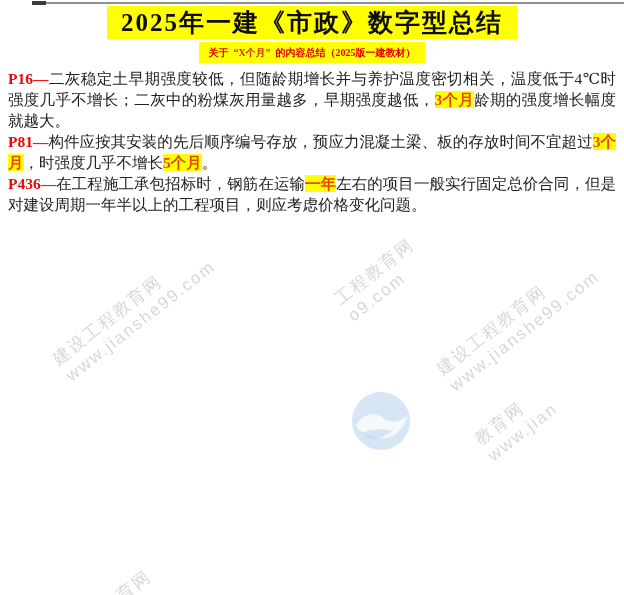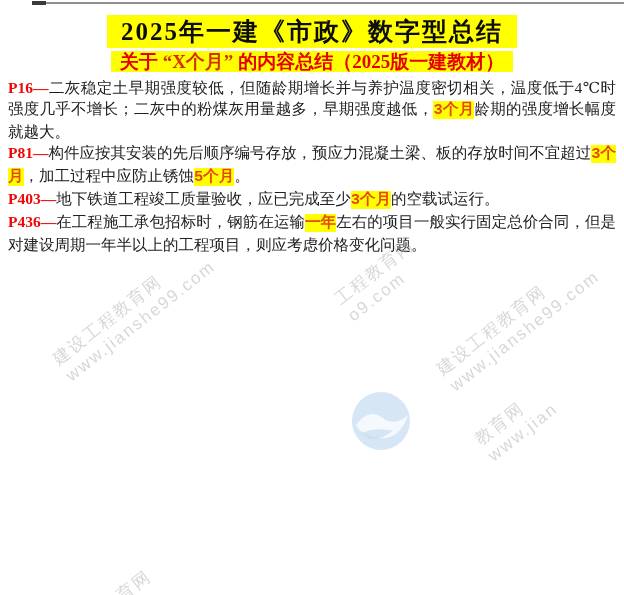--- a/index.html
+++ b/index.html
@@ -13,42 +13,42 @@
     width:624px;height:595px;background:#ffffff;overflow:hidden;
     font-family:"Liberation Serif","DejaVu Serif",serif;
   }
   .page{position:relative;width:624px;height:595px;background:#fff;}
 
   
   .top-rule{position:absolute;top:2px;left:36px;right:0;height:2px;background:#909090;}
   .top-rule-dark{position:absolute;left:-4px;top:-1px;width:14px;height:4px;background:#3a3a3a;}
 
   
-  .header{position:relative;text-align:center;padding-top:15px;z-index:2;}
+  .header{position:relative;text-align:center;padding-top:6px;z-index:2;}
   .title-hl{
     display:inline-block;background:var(--hl);color:#0d0d0d;
     font-weight:bold;font-size:25px;line-height:33px;padding:0 14px;letter-spacing:2px;
   }
   .subtitle{text-align:center;margin-top:3px;}
   .subtitle-hl{
     display:inline-block;background:var(--hl);color:#e60000;
-    font-size:19px;line-height:21px;padding:0 9px;font-weight:600;
+    font-size:10px;line-height:21px;padding:0 9px;font-weight:600;
   }
   .subtitle-hl .em{font-weight:bold;color:#d43000;margin:0 5px;}
 
   
   .content{
     position:relative;z-index:2;
     padding:5px 8px 0 8px;
     font-size:15.5px;line-height:21px;color:var(--body-text);
     text-align:justify;
   }
   .para{margin:0;}
   .ref{color:var(--ref-red);font-weight:bold;margin-top:36px;}
-  .hl{background:var(--hl);color:var(--hl-text);font-weight:bold;font-family:Liberation Mono, monospace;}
+  .hl{background:var(--hl);color:var(--hl-text);font-weight:bold;}
 
   
   .wm-layer{position:absolute;inset:0;z-index:3;pointer-events:none;}
   .wm{
     position:absolute;white-space:nowrap;
     color:rgba(150,150,150,0.38);
     font-size:17px;letter-spacing:2px;
     transform:rotate(-38deg);transform-origin:left top;
     font-family:"Liberation Sans","DejaVu Sans",sans-serif;
   }
@@ -98,19 +98,18 @@
     <h1 style="margin:0;font-size:inherit;font-weight:normal;">
       <span class="title-hl">2025年一建《市政》数字型总结</span>
     </h1>
     <div class="subtitle">
       <span class="subtitle-hl"><span>关于</span><span class="em">“X个月”</span><span>的内容总结（2025版一建教材）</span></span>
     </div>
   </div>
 
   <div class="content" id="content">
       <p class="para"><span class="ref">P16—</span><span class="run">二灰稳定土早期强度较低，但随龄期增长并与养护温度密切相关，温度低于4℃时强度几乎不增长；二灰中的粉煤灰用量越多，早期强度越低，</span><span class="hl">3个月</span><span class="run">龄期的强度增长幅度就越大。</span></p>
-      <p class="para"><span class="ref">P81—</span><span class="run">构件应按其安装的先后顺序编号存放，预应力混凝土梁、板的存放时间不宜超过</span><span class="hl">3个月</span><span class="run">，加工过程中应防止锈蚀</span><span class="hl">5个月</span><span class="run">。</span></p>
-      <p class="para"><span class="ref">P403—</span><span class="run">地下铁道工程竣工质量验收，应已完成至少</span><span class="hl">3个月</span><span class="run">的空载试运行。</span></p>
+      <p class="para"><span class="ref">P81—</span><span class="run">构件应按其安装的先后顺序编号存放，预应力混凝土梁、板的存放时间不宜超过</span><span class="hl">3个月</span><span class="run">，时强度几乎不增长</span><span class="hl">5个月</span><span class="run">。</span></p>
       <p class="para"><span class="ref">P436—</span><span class="run">在工程施工承包招标时，钢筋在运输</span><span class="hl">一年</span><span class="run">左右的项目一般实行固定总价合同，但是对建设周期一年半以上的工程项目，则应考虑价格变化问题。</span></p>
       <p class="para"></p>
     </div>
 
 </div>
 
 </body></html>

